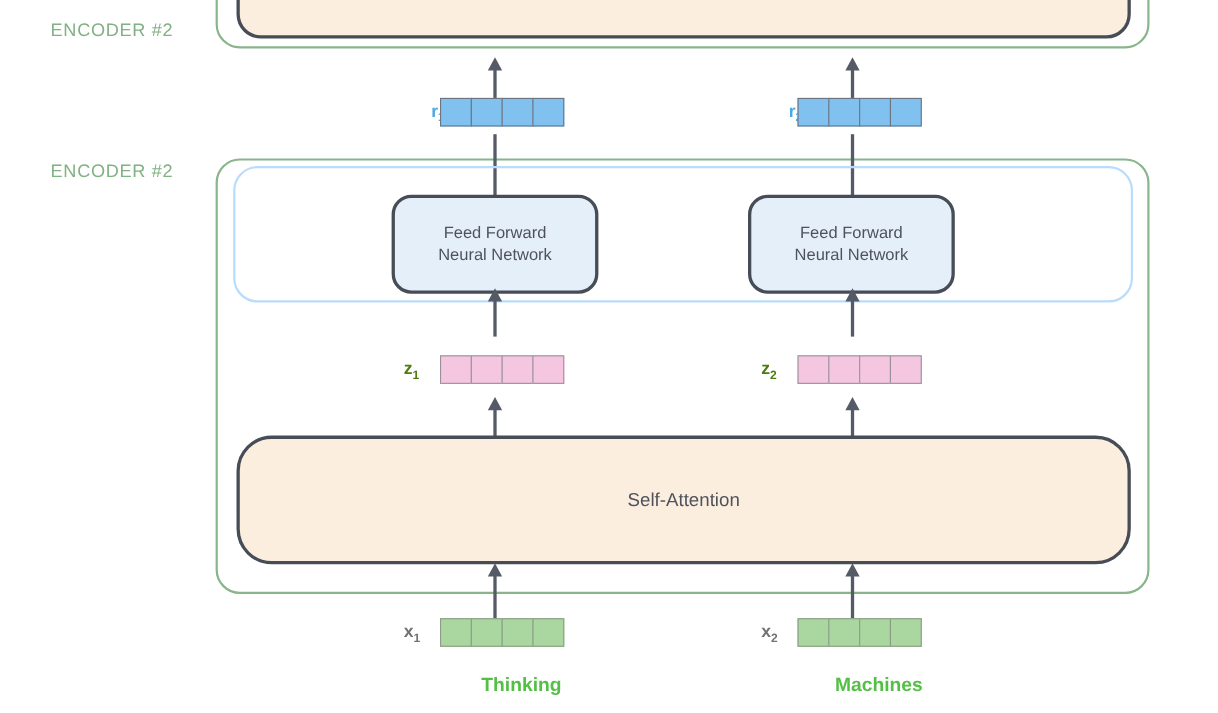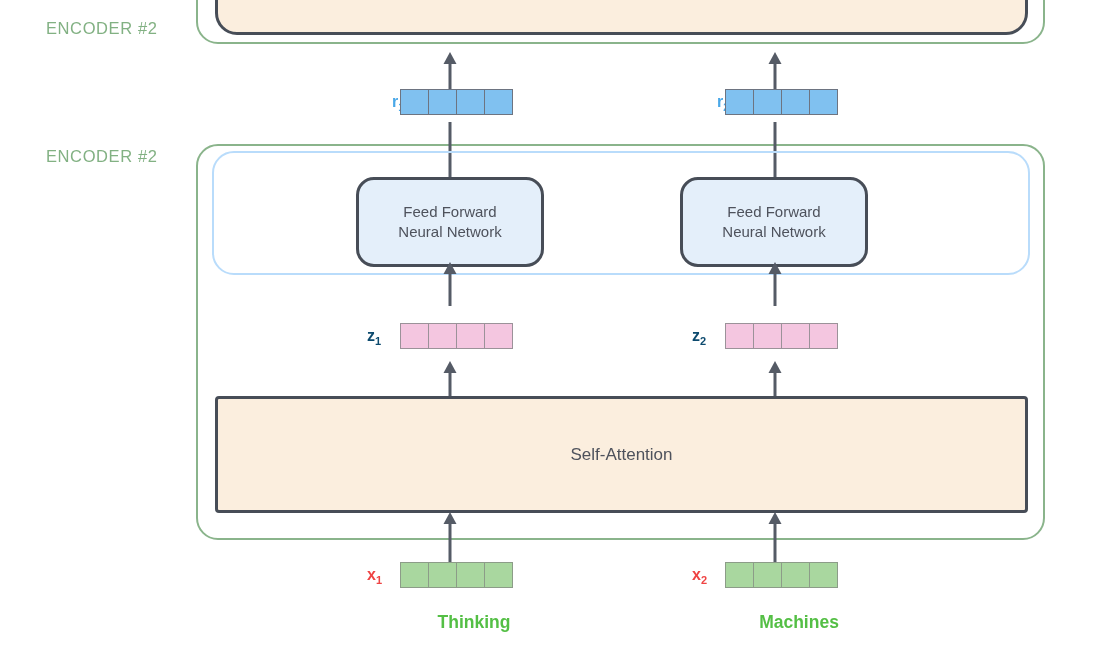--- a/index.html
+++ b/index.html
@@ -46,21 +46,21 @@
     white-space: nowrap;
     font-weight: 400;
   }
   #encoder2-label { left: 46px; top: 19px; }
   #encoder1-label { left: 46px; top: 147px; }
 
   
   .dark-box {
     position: absolute;
     border: 3px solid #474d57;
-    border-radius: 4px;
+    border-radius: 32px;
     background: #fbeede;
     box-sizing: border-box;
   }
   #encoder2-inner {
     left: 215px;
     top: -70px;
     width: 813px;
     height: 105px;
     border-radius: 22px;
   }
@@ -149,22 +149,22 @@
     position: absolute;
     font-size: 16px;
     font-weight: bold;
     white-space: nowrap;
   }
   .vec-label sub {
     font-size: 11px;
     font-weight: bold;
   }
   .lbl-blue  { color: #4aa8e8; margin-left: 21px; }
-  .lbl-pink  { color: #0c4a6e; }
-  .lbl-green { color: #ef4444; }
+  .lbl-pink  { color: #4d7c0f; }
+  .lbl-green { color: #737373; }
 
   #lbl-r1 { left: 371px; top: 93px; }
   #lbl-r2 { left: 696px; top: 93px; }
   #lbl-z1 { left: 367px; top: 327px; }
   #lbl-z2 { left: 692px; top: 327px; }
   #lbl-x1 { left: 367px; top: 566px; }
   #lbl-x2 { left: 692px; top: 566px; }
 
   
   .word-label {

